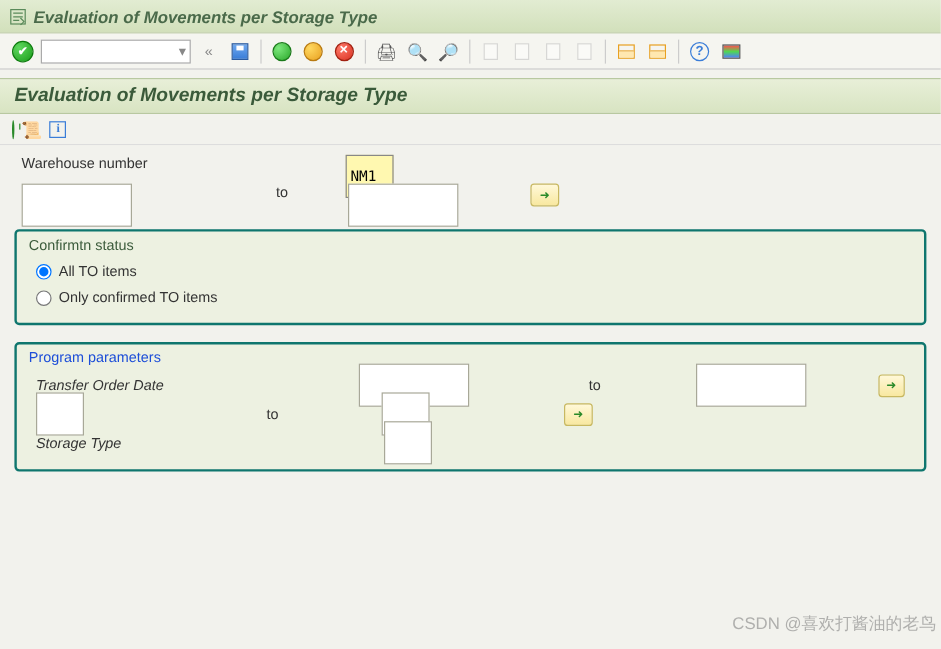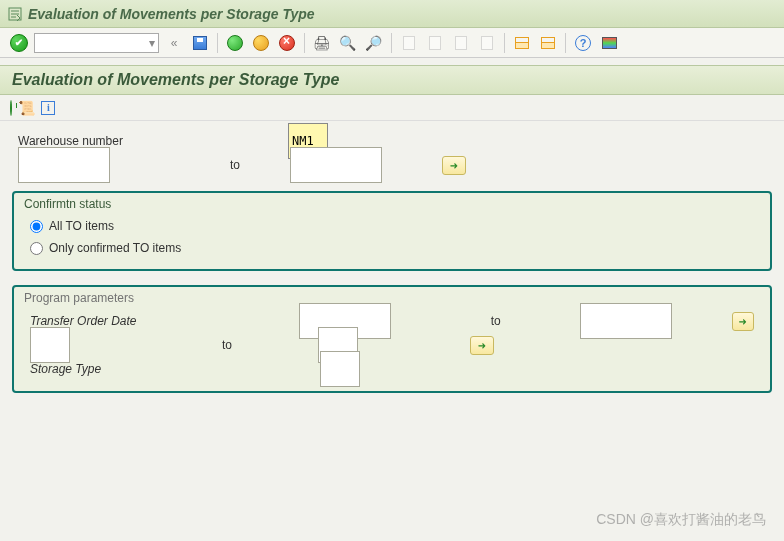--- a/index.html
+++ b/index.html
@@ -99,21 +99,21 @@
   .clock-ico::after{content:'';position:absolute;top:2px;left:5px;width:1px;height:5px;background:#2a8a2a;}
   .variant-ico{color:#e8a020;font-size:14px;}
   .info-ico{width:14px;height:14px;border:1px solid #3a7dd8;color:#3a7dd8;display:flex;align-items:center;justify-content:center;font-weight:bold;font-size:10px;font-family:serif;}
 
   
   .body-area{
     padding:8px 12px 0 12px;
     background:#f2f2ed;
   }
   .field-row{
-    display:flex;align-items:center;height:24px;
+    display:flex;align-items:flex-start;height:24px;
     padding-left:6px;
   }
   .field-label{width:270px;}
   .field-input{
     border:1px solid #a8a898;background:white;height:18px;
     padding:17px 3px;font-size:12px;font-family:monospace;
   }
   .field-input.w40{width:40px;}
   .field-input.w92{width:92px;}
   .field-input.highlight{background:#fff8b0;border:1px solid #888;}
@@ -135,21 +135,21 @@
   }
   .group-body{padding:2px 16px;}
   .radio-row{display:flex;align-items:center;height:22px;gap:6px;}
   .radio-row input[type=radio]{margin:0;}
   .program-row{
     display:flex;align-items:center;height:24px;
   }
   .program-row .field-label{width:290px;font-style:italic;}
 
   .watermark{
-    position:absolute;right:18px;bottom:12px;
+    position:absolute;right:4px;bottom:12px;
     color:rgba(120,120,120,0.55);font-size:14px;
     font-family:"Microsoft YaHei",sans-serif;
   }
 </style>
 </head>
 <body>
 
 <div class="title-bar">
   <span class="menu-icon">
     <svg width="14" height="14" viewBox="0 0 14 14">
@@ -255,21 +255,21 @@
         <span>All TO items</span>
       </label>
       <label class="radio-row">
         <input type="radio" name="conf" style="">
         <span>Only confirmed TO items</span>
       </label>
     </div>
   </div>
 
   <div class="group">
-    <span class="legend" style="display:block;padding:4px 10px 2px 10px;color:#737373;">Program parameters</span>
+    <span class="legend" style="display:block;padding:4px 10px 2px 10px;color:#1d4ed8;">Program parameters</span>
     <div class="group-body">
 
       <div class="program-row">
         <span class="field-label">Transfer Order Date</span>
         <input class="field-input w92" value="" style="">
         <span style="width:96px;margin-left:100px;">to</span>
         <input class="field-input w92" value="" style="">
         <div class="more-btn"></div>
       </div>
 

